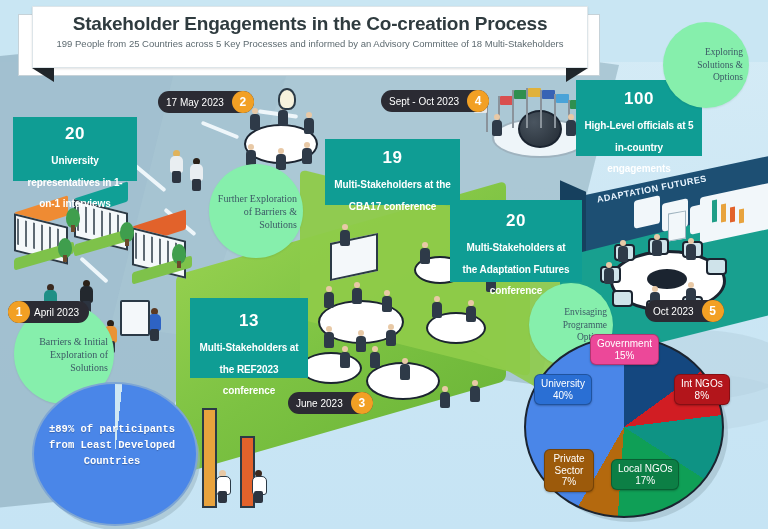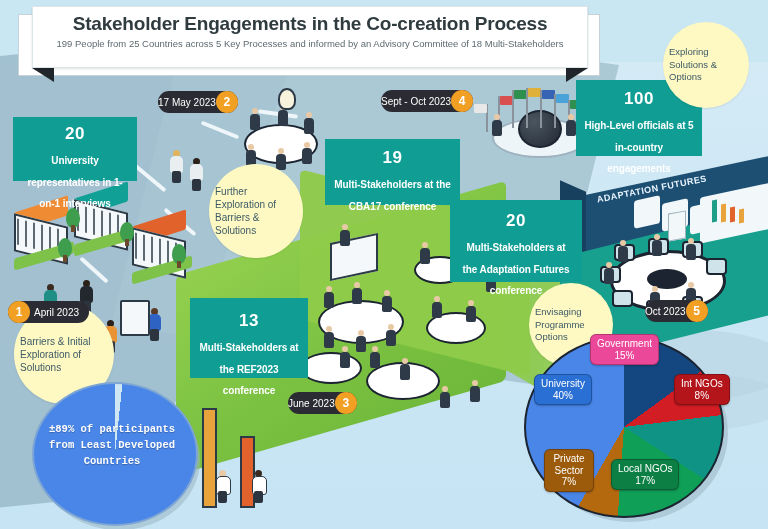--- a/index.html
+++ b/index.html
@@ -147,34 +147,34 @@
   .statbox{
     position:absolute;background:#0f9d94;color:#ffffff;text-align:center;
     font-family:"Liberation Sans",sans-serif;box-sizing:border-box;
     padding:6px 8px;line-height:1.35;
   }
   .statbox .num{font-size:17px;font-weight:bold;display:block;margin-bottom:2px;letter-spacing:.5px;}
   .statbox .txt{font-size:10px;font-weight:bold;letter-spacing:-.1px;}
 
   
   .bubble{
-    position:absolute;background:#fef9c3;border-radius:50%;
-    display:flex;align-items:center;justify-content:center;text-align:left;
+    position:absolute;background:#86efac;border-radius:50%;
+    display:flex;align-items:center;justify-content:center;text-align:right;
     color:#3c5a66;font-size:10px;line-height:1.3;padding:6px;box-sizing:border-box;
-    font-family:Liberation Sans, sans-serif;
+    font-family:Liberation Serif, serif;
     box-shadow:0 1px 2px rgba(0,0,0,.08);
   }
 
   
   .pill{
     position:absolute;height:22px;background:#2b2b33;border-radius:11px;
     display:flex;align-items:center;color:#fff;font-size:10px;
     font-family:"Liberation Sans",sans-serif;white-space:nowrap;
   }
-  .pill .lbl{padding:0 0;}
+  .pill .lbl{padding:0 8px;}
   .pill .circ{
     width:22px;height:22px;border-radius:50%;background:#f2a024;color:#fff;
     display:flex;align-items:center;justify-content:center;
     font-size:12px;font-weight:bold;flex:0 0 auto;
   }
   .pill.rev .circ{order:-1;}
   .pill.rev .lbl{padding-left:4px;padding-right:10px;}
 
   
   .pie-wrap{position:absolute;}

